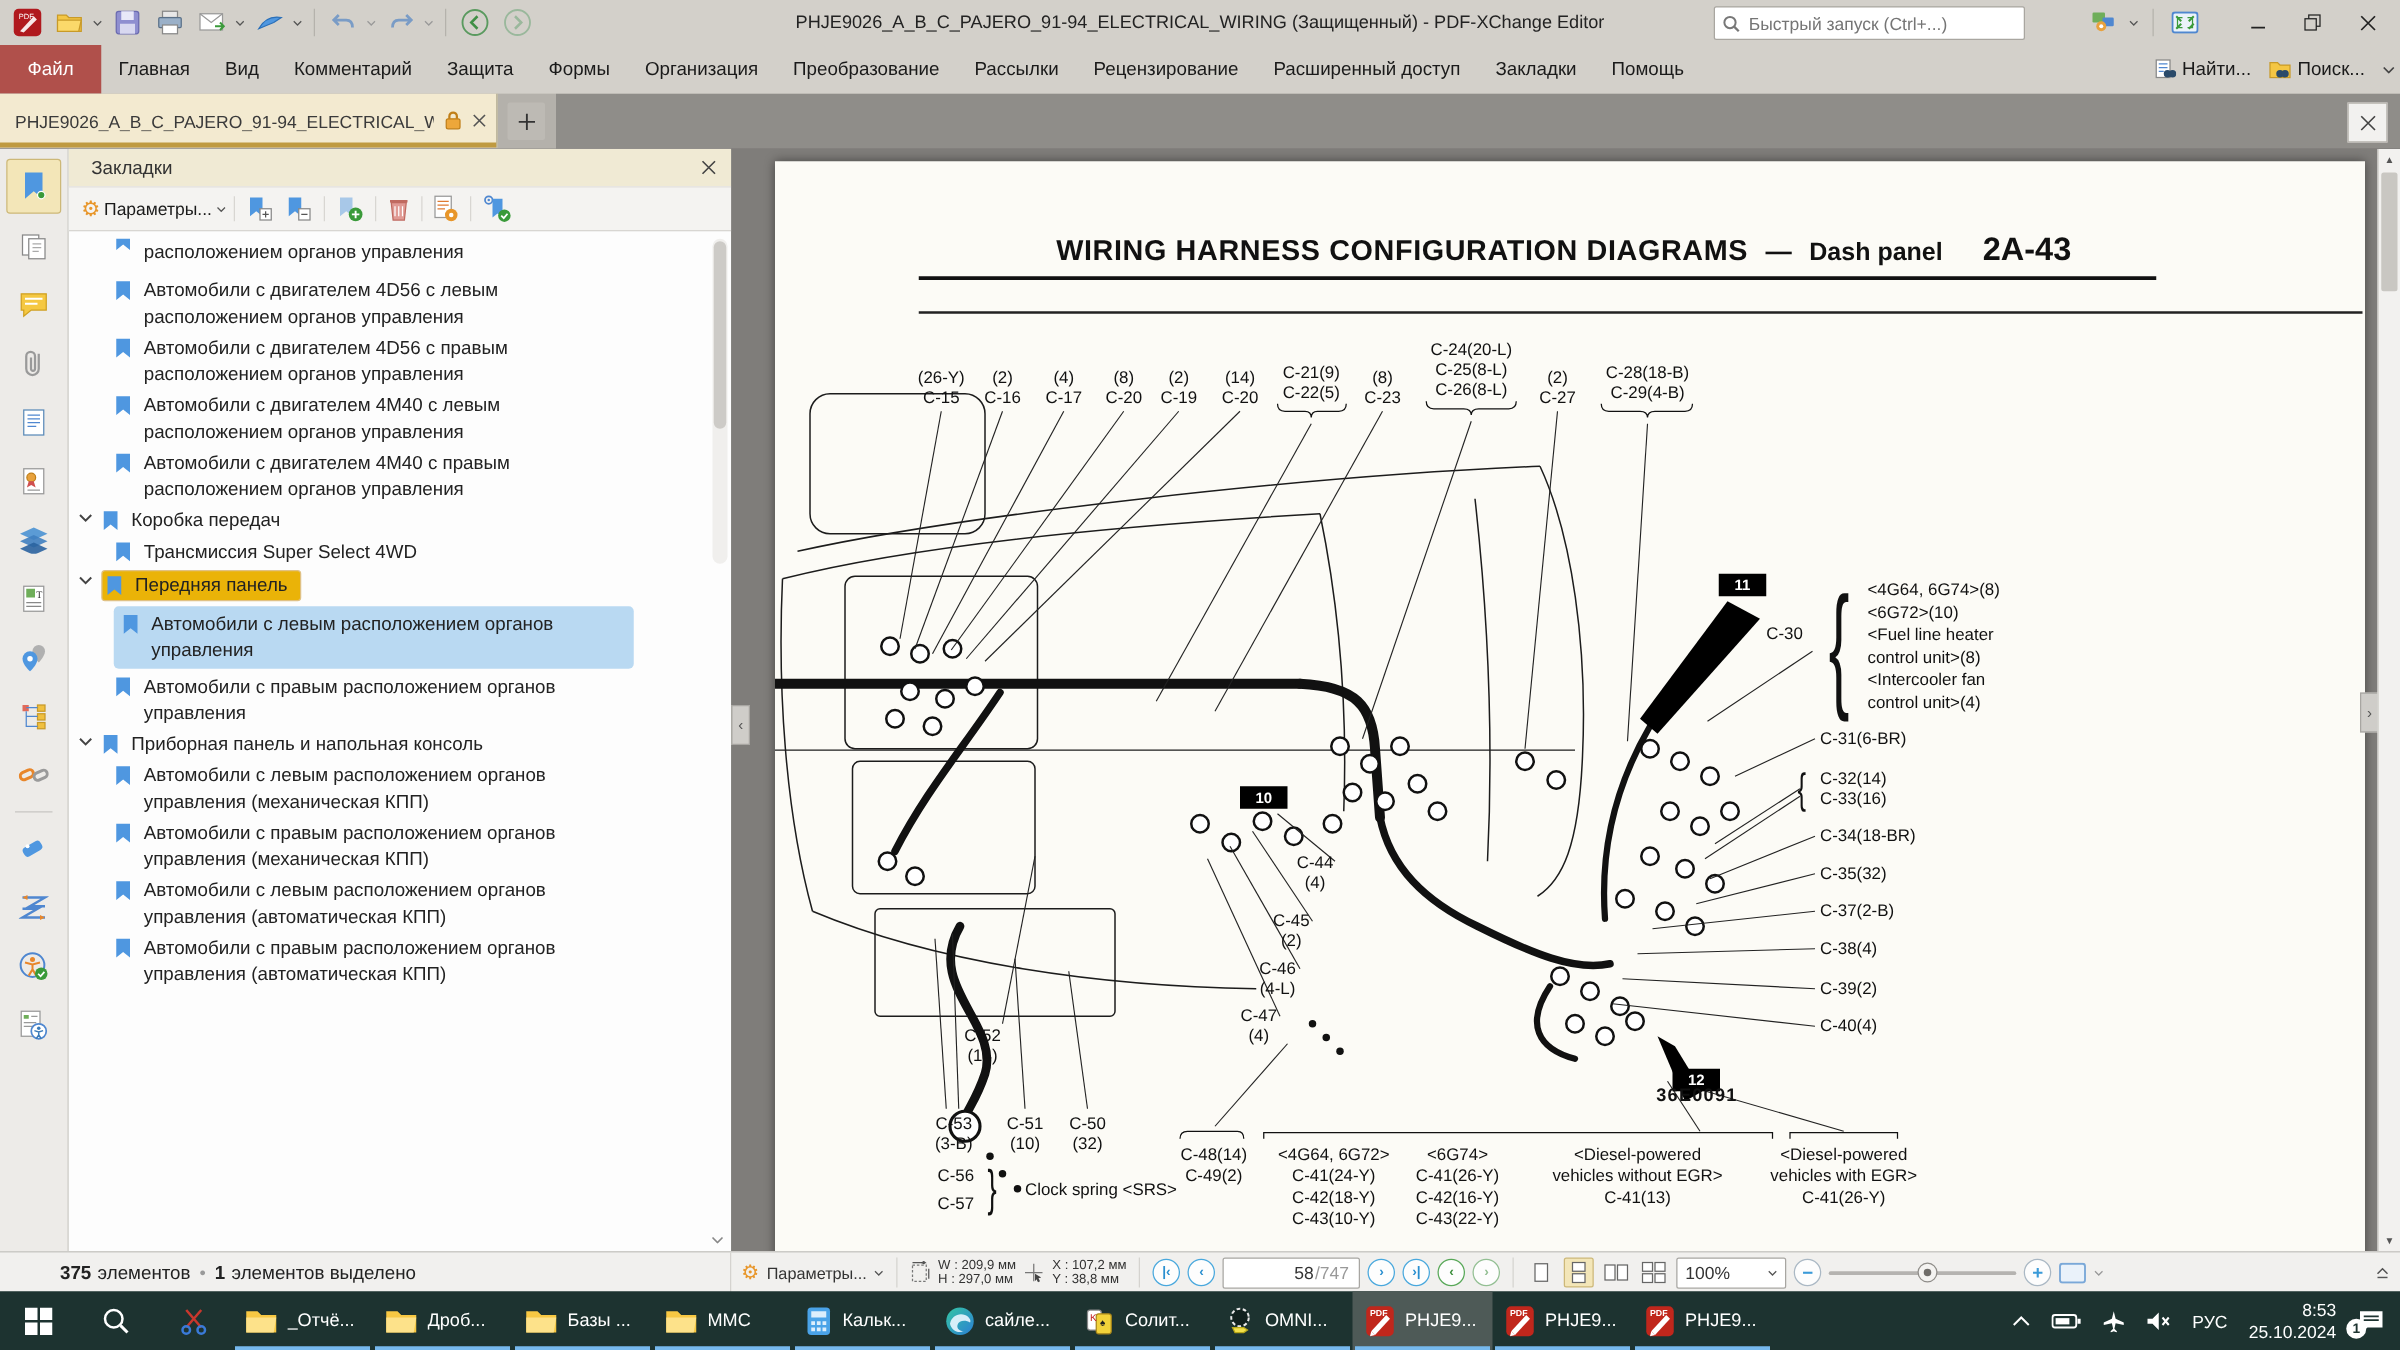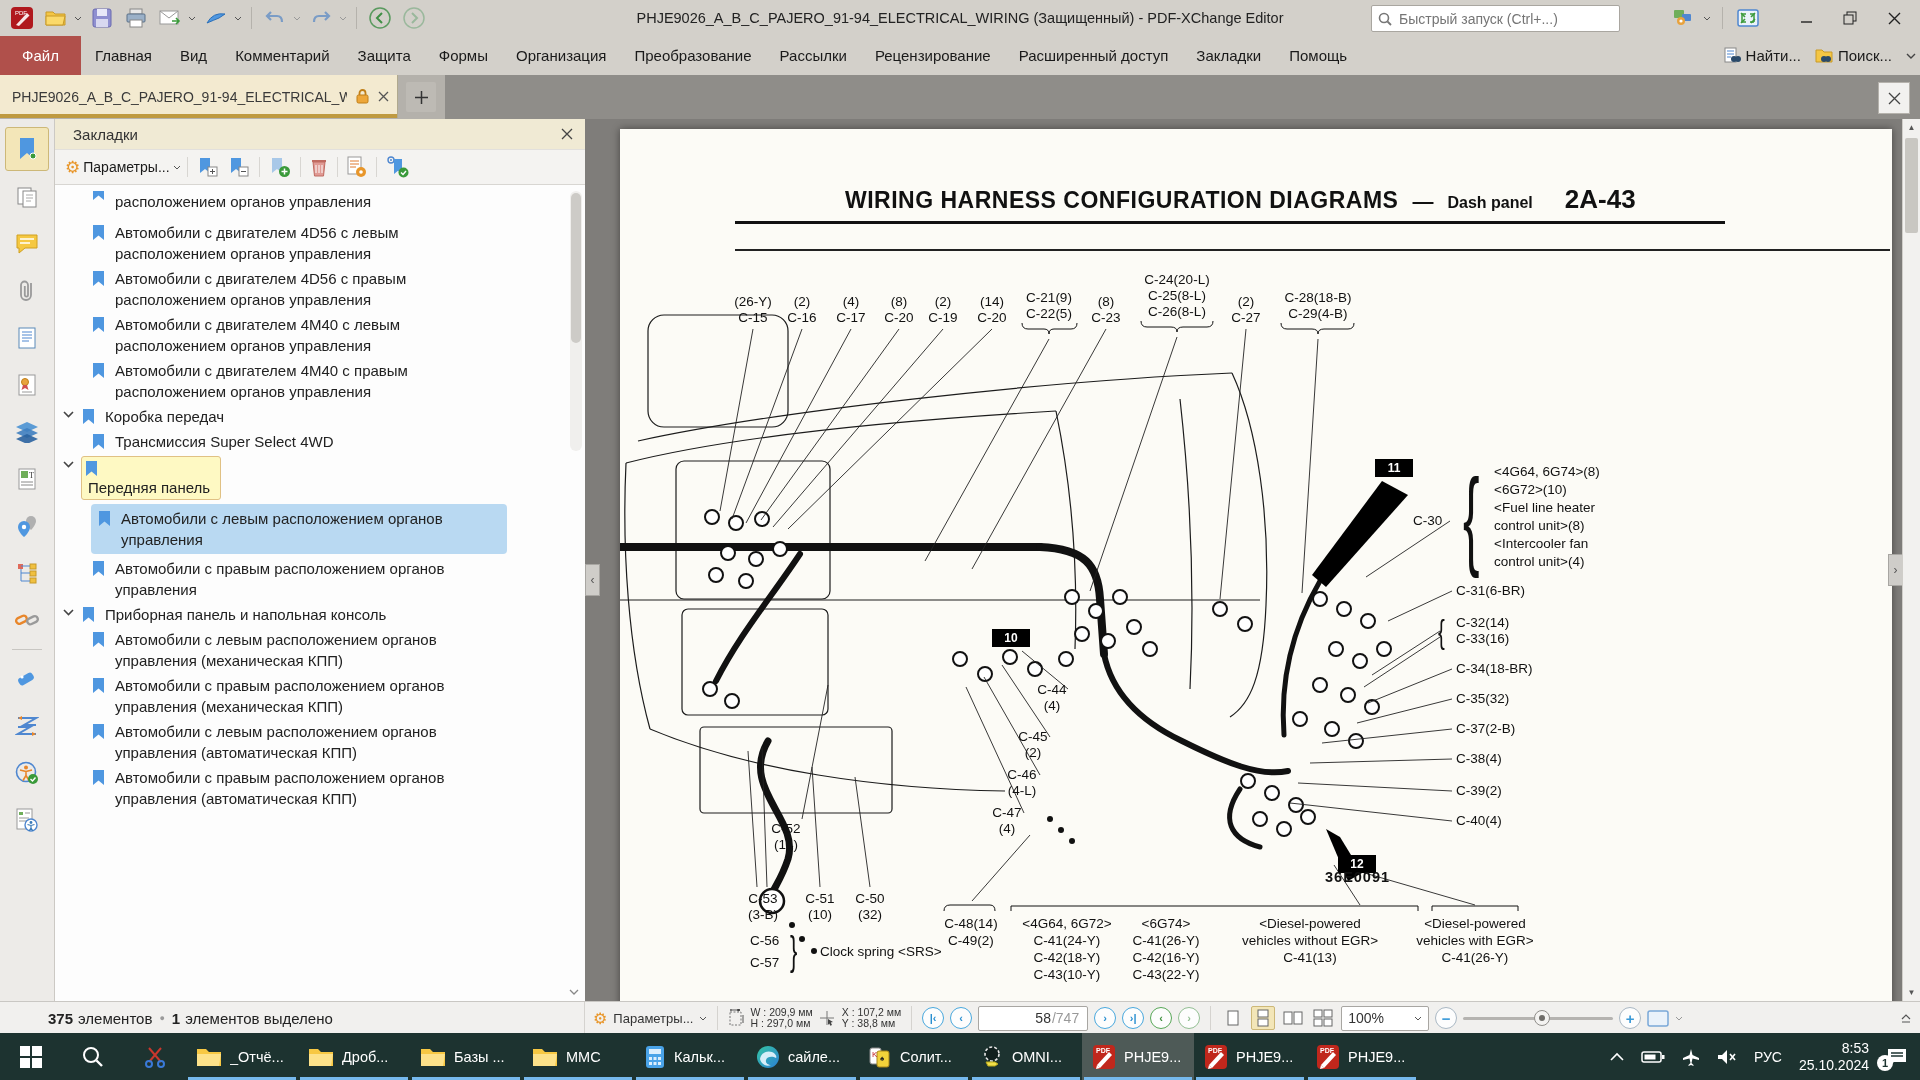--- a/index.html
+++ b/index.html
@@ -57,32 +57,32 @@
               display:flex;align-items:center;padding:0 6px 0 10px;gap:3px;font-size:14px;flex:0 0 auto;}
   .bm-tbtn{height:26px;display:flex;align-items:center;justify-content:center;padding:0 3px;border-radius:2px;}
   .bm-sep{width:1px;height:20px;background:#d8d6d2;margin:0 3px;}
   .bm-list{flex:1;overflow:hidden;position:relative;padding:6px 0 0 0;font-size:15px;line-height:21px;color:#222;}
   .bm-row{display:flex;align-items:flex-start;margin:0 14px 4px 8px;}
   .bm-chev{width:18px;padding-top:5px;flex:0 0 auto;}
   .bm-sp{width:28px;flex:0 0 auto;}
   .bm-flag{width:20px;padding-top:2px;flex:0 0 auto;}
   .bm-text{width:335px;padding-left:4px;}
   .bm-row.selected{background:#b9d9f2;border-radius:4px;margin-left:36px;margin-right:78px;padding:4px 6px;}
-  .focusbox{display:flex;border:1px solid #e0c184;border-radius:3px;padding:1px 10px 1px 2px;background:#fef9c3;flex-direction:column;}
+  .focusbox{display:flex;border:1px solid #e0c184;border-radius:3px;padding:1px 10px 1px 2px;background:#eab308;}
   .bm-scroll{position:absolute;right:3px;top:6px;width:12px;height:260px;background:#f0efed;border-radius:6px;}
   .bm-thumb{position:absolute;left:1px;top:2px;width:10px;height:150px;background:#cdcbc7;border-radius:5px;}
   .bm-downchev{position:absolute;right:6px;bottom:6px;color:#888;}
 
   
   .docarea{position:absolute;left:585px;top:0;right:0;height:100%;background:#7f7d7a;overflow:hidden;}
   .page{position:absolute;left:35px;top:10px;width:1272px;height:880px;background:#fcfbf6;box-shadow:0 0 8px rgba(0,0,0,.45);}
   .pg-title{position:absolute;left:225px;top:55px;display:flex;align-items:baseline;gap:14px;white-space:nowrap;color:#111;}
   .pg-title .t1{font-size:23px;font-weight:bold;letter-spacing:.5px;}
   .pg-title .t2{font-size:21px;font-weight:bold;}
-  .pg-title .t3{font-size:16px;font-weight:bold;}
+  .pg-title .t3{font-size:20px;font-weight:bold;}
   .pg-title .t4{font-size:26px;font-weight:bold;margin-left:18px;}
   .rule1{position:absolute;left:115px;top:92px;width:990px;height:3px;background:#111;}
   .rule2{position:absolute;left:115px;top:120px;width:1155px;height:1.5px;background:#222;}
   .dlabel{position:absolute;font-size:13.5px;line-height:16px;color:#111;white-space:nowrap;}
   .dlabel.ctr{transform:translateX(-50%);text-align:center;}
   .dlabel.rt{text-align:left;}
   .dlabel div{height:16px;}
   .glines{position:absolute;font-size:13.5px;line-height:18px;color:#111;white-space:nowrap;}
   .bgroup{position:absolute;transform:translateX(-50%);text-align:center;font-size:13.5px;line-height:17px;color:#111;white-space:nowrap;}
   .marker{position:absolute;width:38px;height:18px;background:#000;color:#fff;font-size:12px;font-weight:bold;
@@ -879,21 +879,21 @@
           </div>
         <div class="dlabel ctr" style="left:626px;top:165px">
             <div>(2)</div>
             <div>C-27</div>
           </div>
         <div class="dlabel ctr" style="left:698px;top:161px">
             <div>C-28(18-B)</div>
             <div>C-29(4-B)</div>
           </div>
 
-        <div class="dlabel rt" style="left:793px;top:384px">
+        <div class="dlabel rt" style="left:793px;top:370px">
             <div>C-30</div>
           </div>
         <div class="bigbrace" style="left:843px;top:332px;font-size:110px;line-height:112px;transform:scale(.45,1)">{</div>
         <div class="glines" style="left:874px;top:334px">
           <div>&lt;4G64, 6G74&gt;(8)</div>
             <div>&lt;6G72&gt;(10)</div>
           <div>&lt;Fuel line heater</div>
             <div>control unit&gt;(8)</div>
           <div>&lt;Intercooler fan</div>
             <div>control unit&gt;(4)</div>

